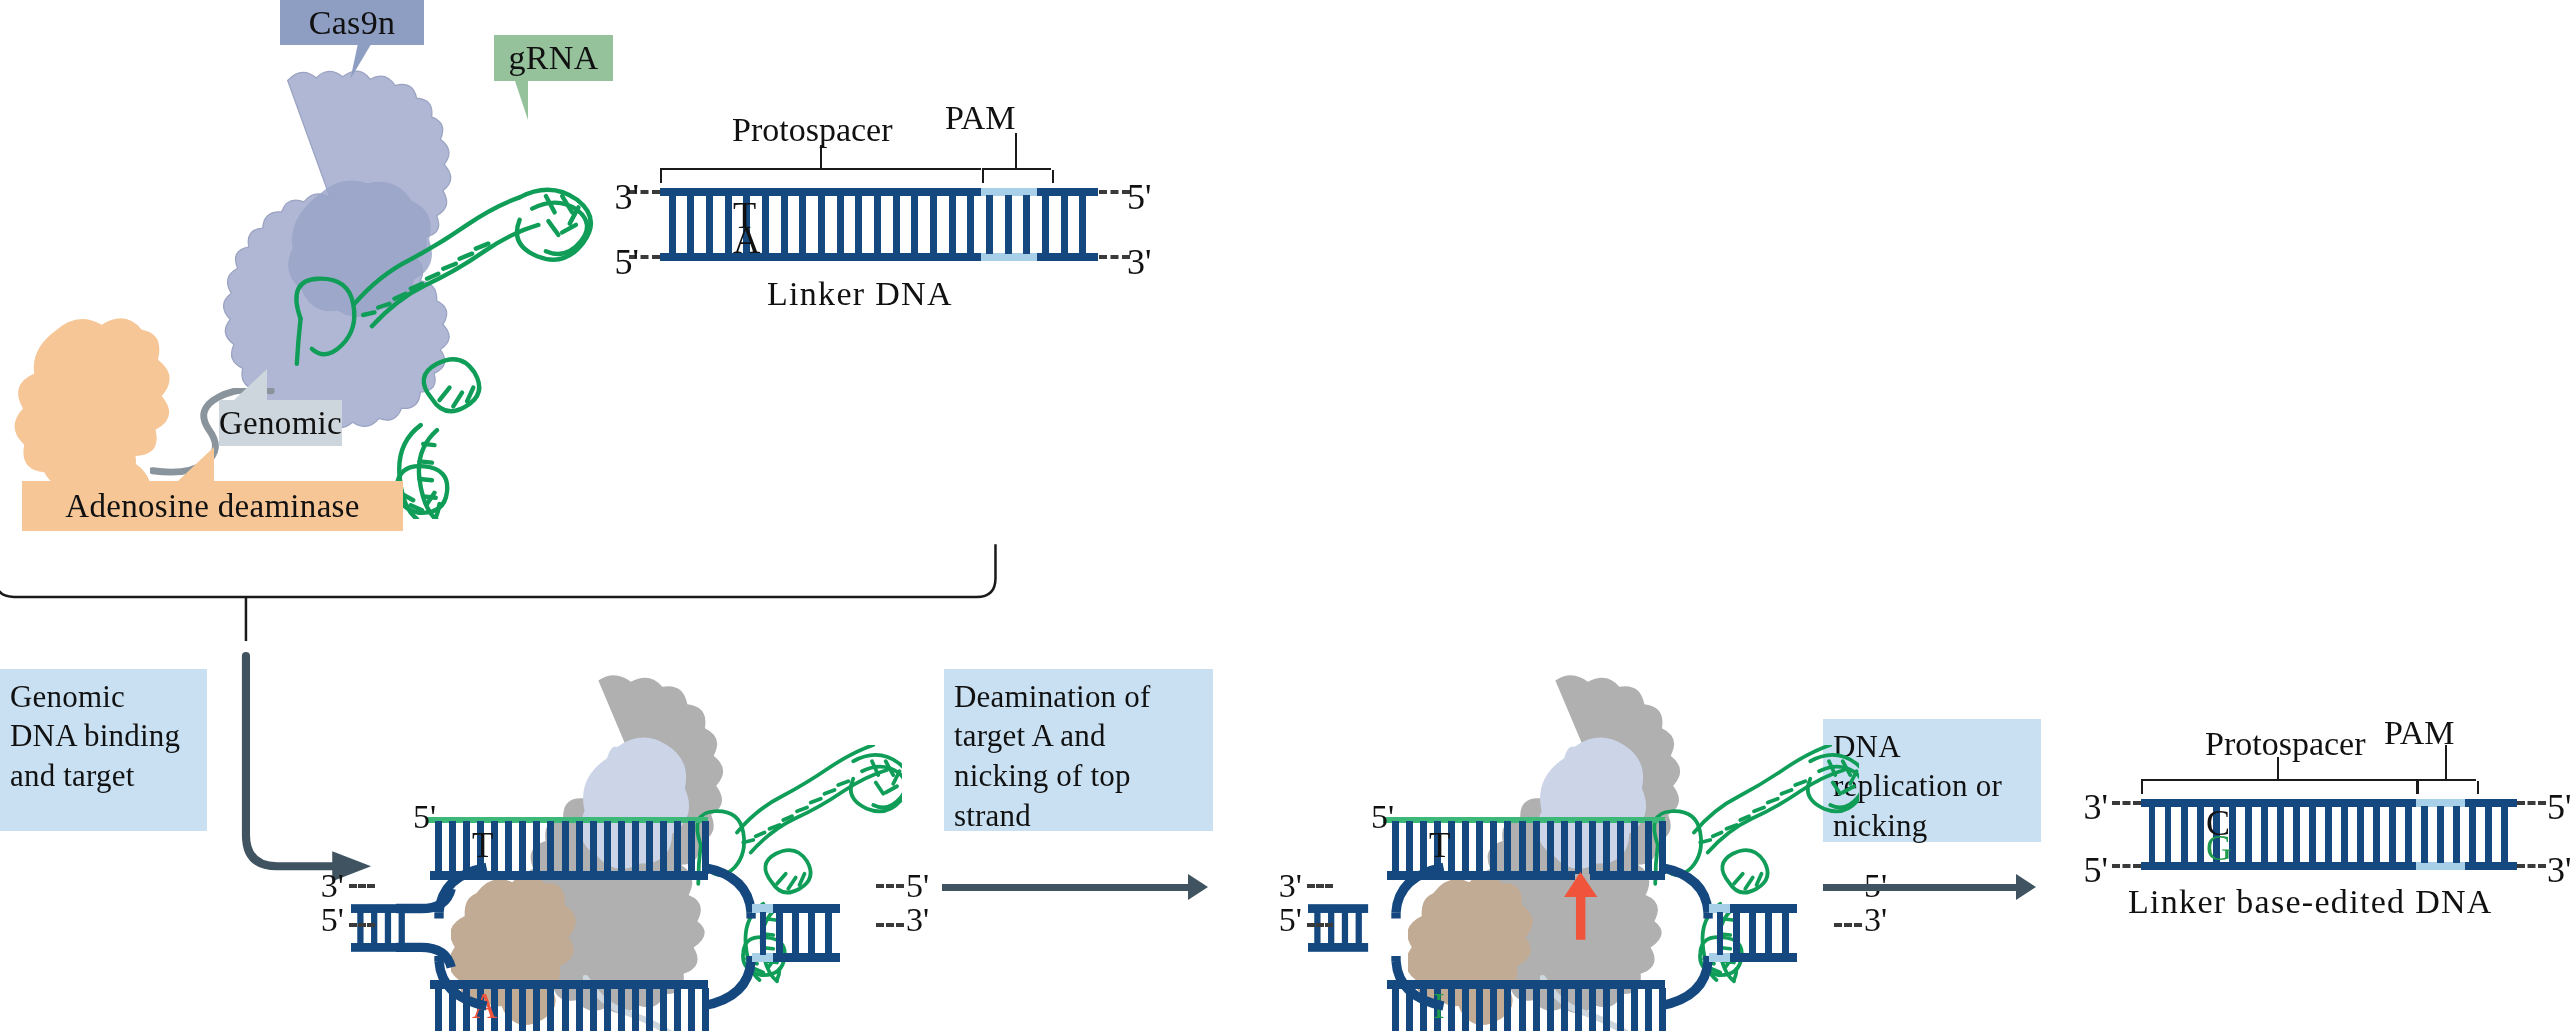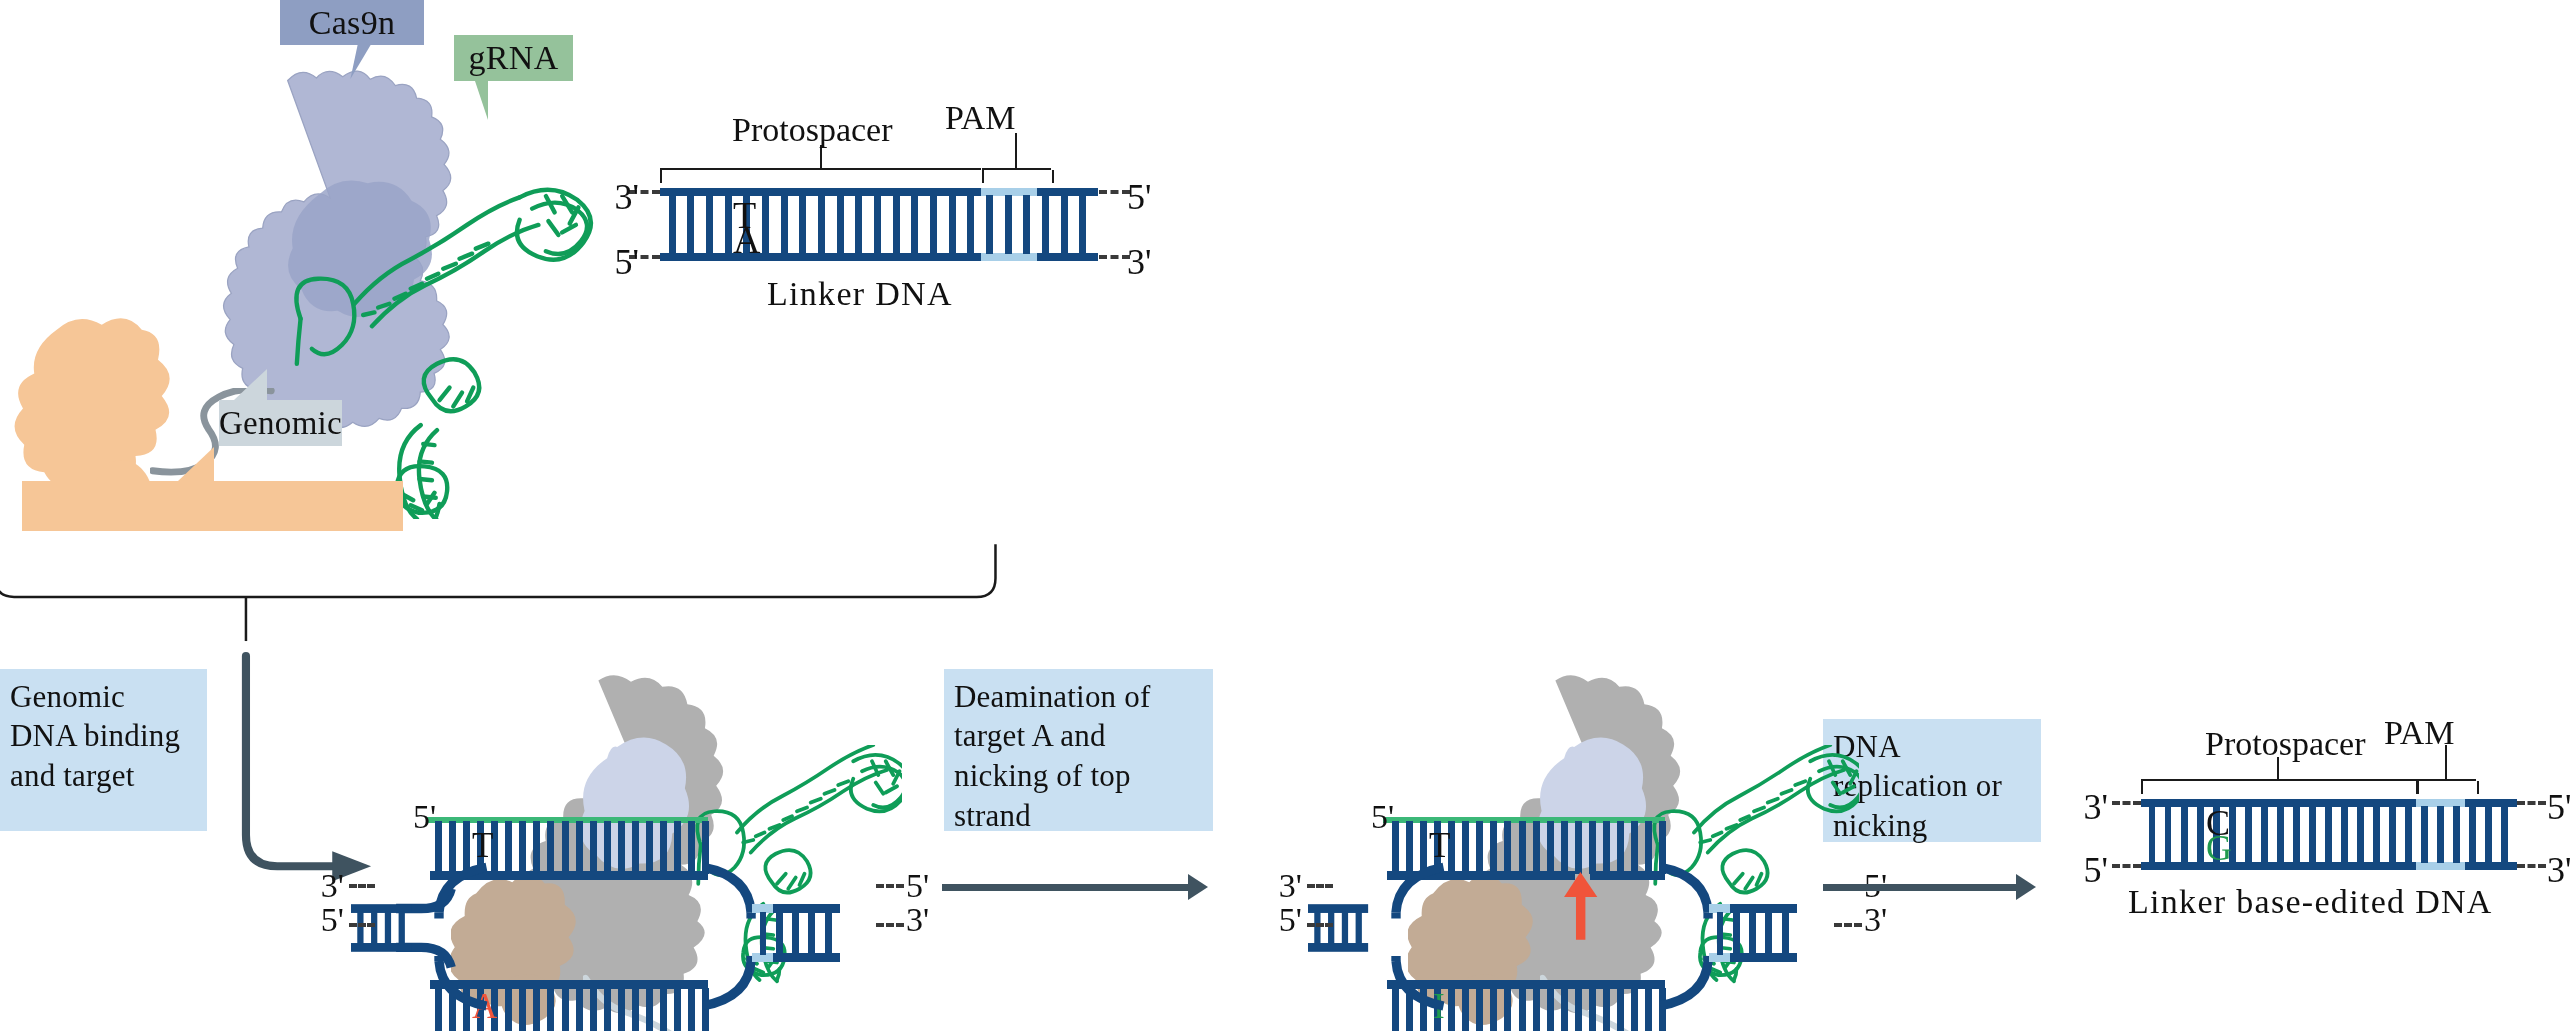--- a/index.html
+++ b/index.html
@@ -27,21 +27,21 @@
     background:#8e9ec2;font-size:34px;
   }
   .lbl-cas9n .tail{
     left:74px;top:45px;
     border-left:13.8px solid #8e9ec2;
     border-right:13.8px solid transparent;
     border-bottom:34px solid transparent;
     transform:skewX(-12deg);
   }
   .lbl-grna{
-    left:454px;top:35px;width:119px;height:46px;
+    left:494px;top:35px;width:119px;height:46px;
     background:#95c29b;font-size:34px;
   }
   .lbl-grna .tail{
     left:6.3px;top:46px;
     border-left:15px solid transparent;
     border-right:13.8px solid #95c29b;
     border-bottom:39px solid transparent;
   }
   .lbl-linker{
     left:219px;top:400px;width:123px;height:46px;
@@ -202,20 +202,21 @@
   <span>gRNA</span>
   <span class="tail"></span>
 </div>
 
 <div class="callout lbl-linker">
   <span>Genomic</span>
   <span class="tail"></span>
 </div>
 
 <div class="callout lbl-deaminase">
+  <span>Adenosine deaminase</span>
   <span class="tail"></span>
 </div>
 
 <div class="duplex" style="left:660px;top:188px;width:438px;height:81px;">
   <div class="strand" style="left:0px;top:0px;width:438px;"></div>
   <div class="pamseg" style="left:321px;top:0px;width:56px;"></div>
   <div class="strand" style="left:0px;top:65px;width:438px;"></div>
   <div class="pamseg" style="left:321px;top:65px;width:56px;"></div>
   <div id="gd-rungs">
       <div class="rung" style="left: 8.8px; top: 6.9px; height: 59px; width: 6.9px; background: rgb(20, 72, 127);"></div>

